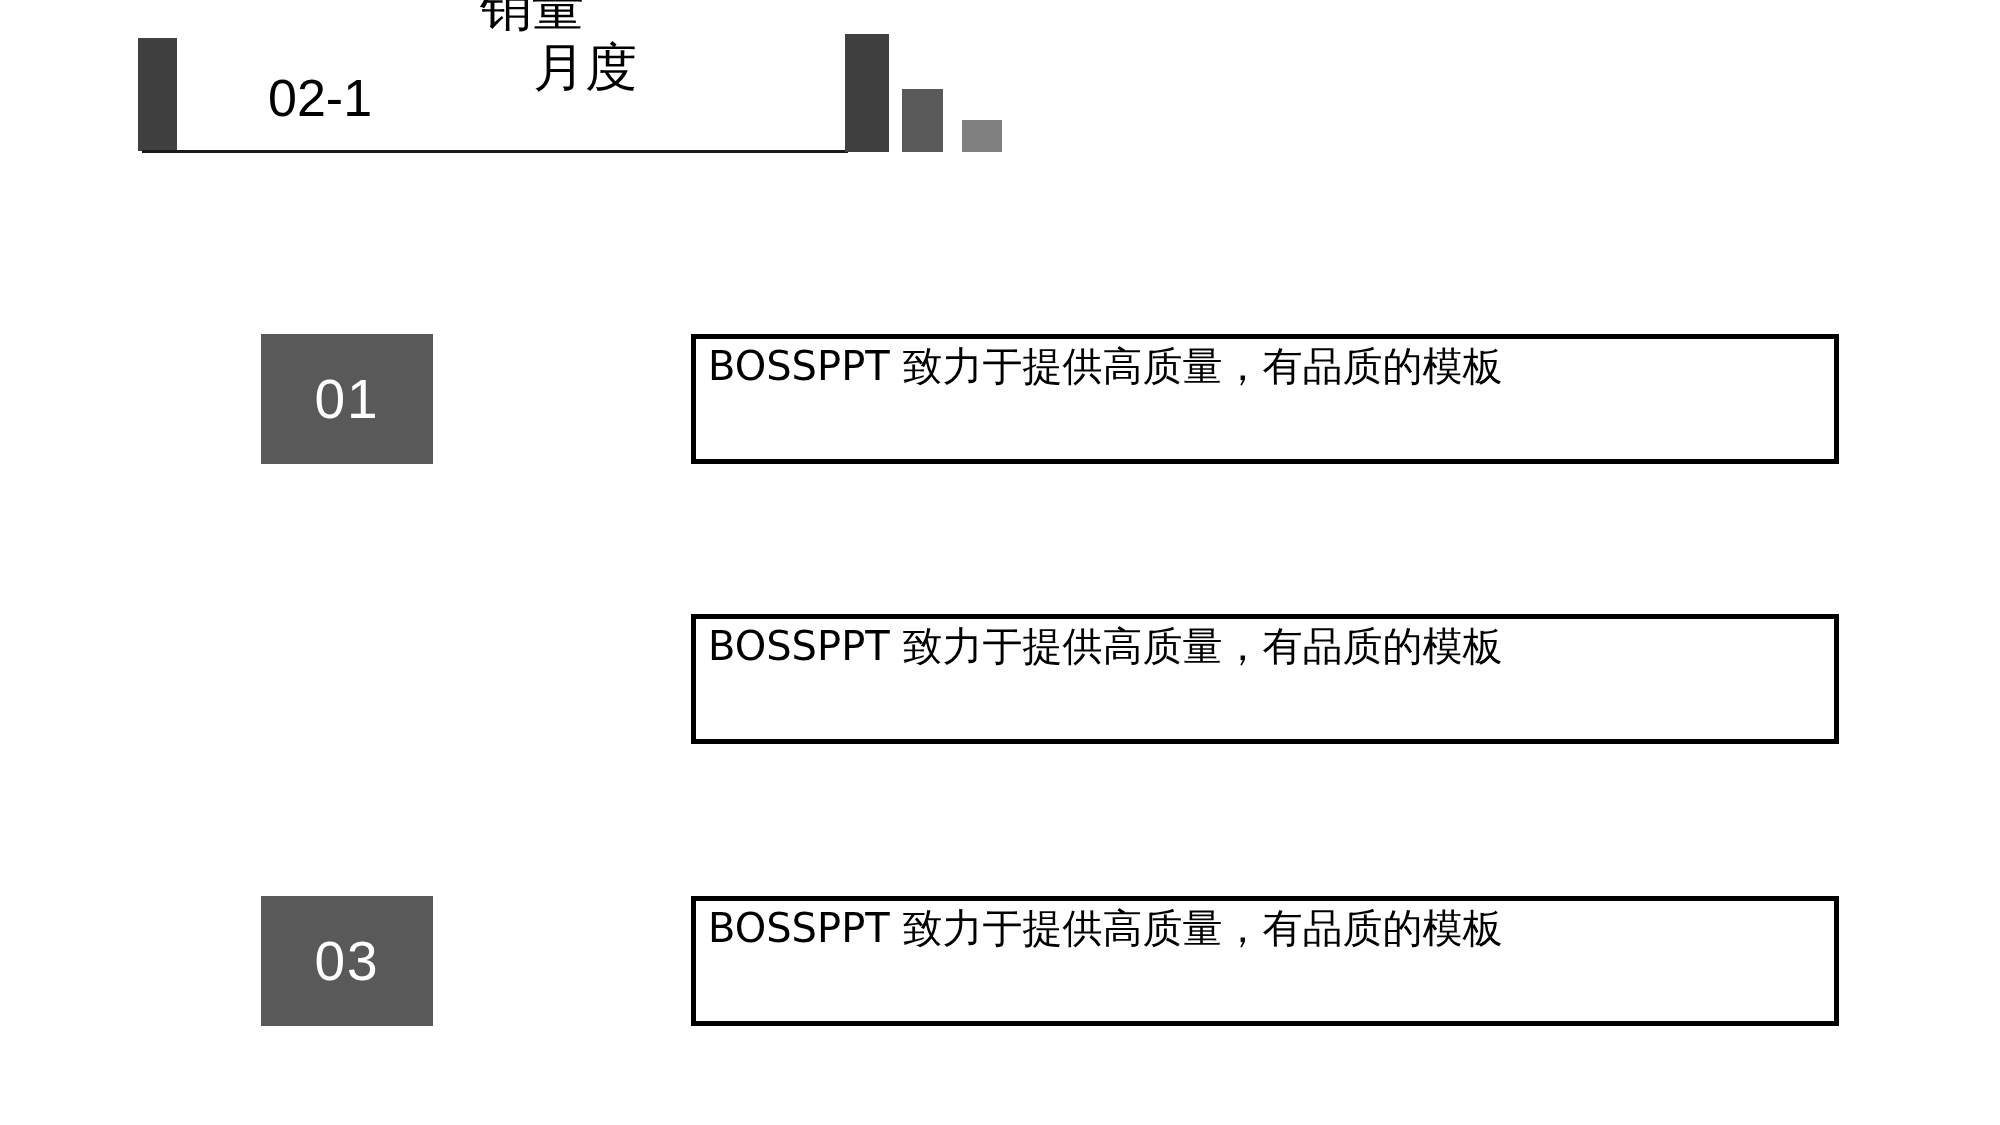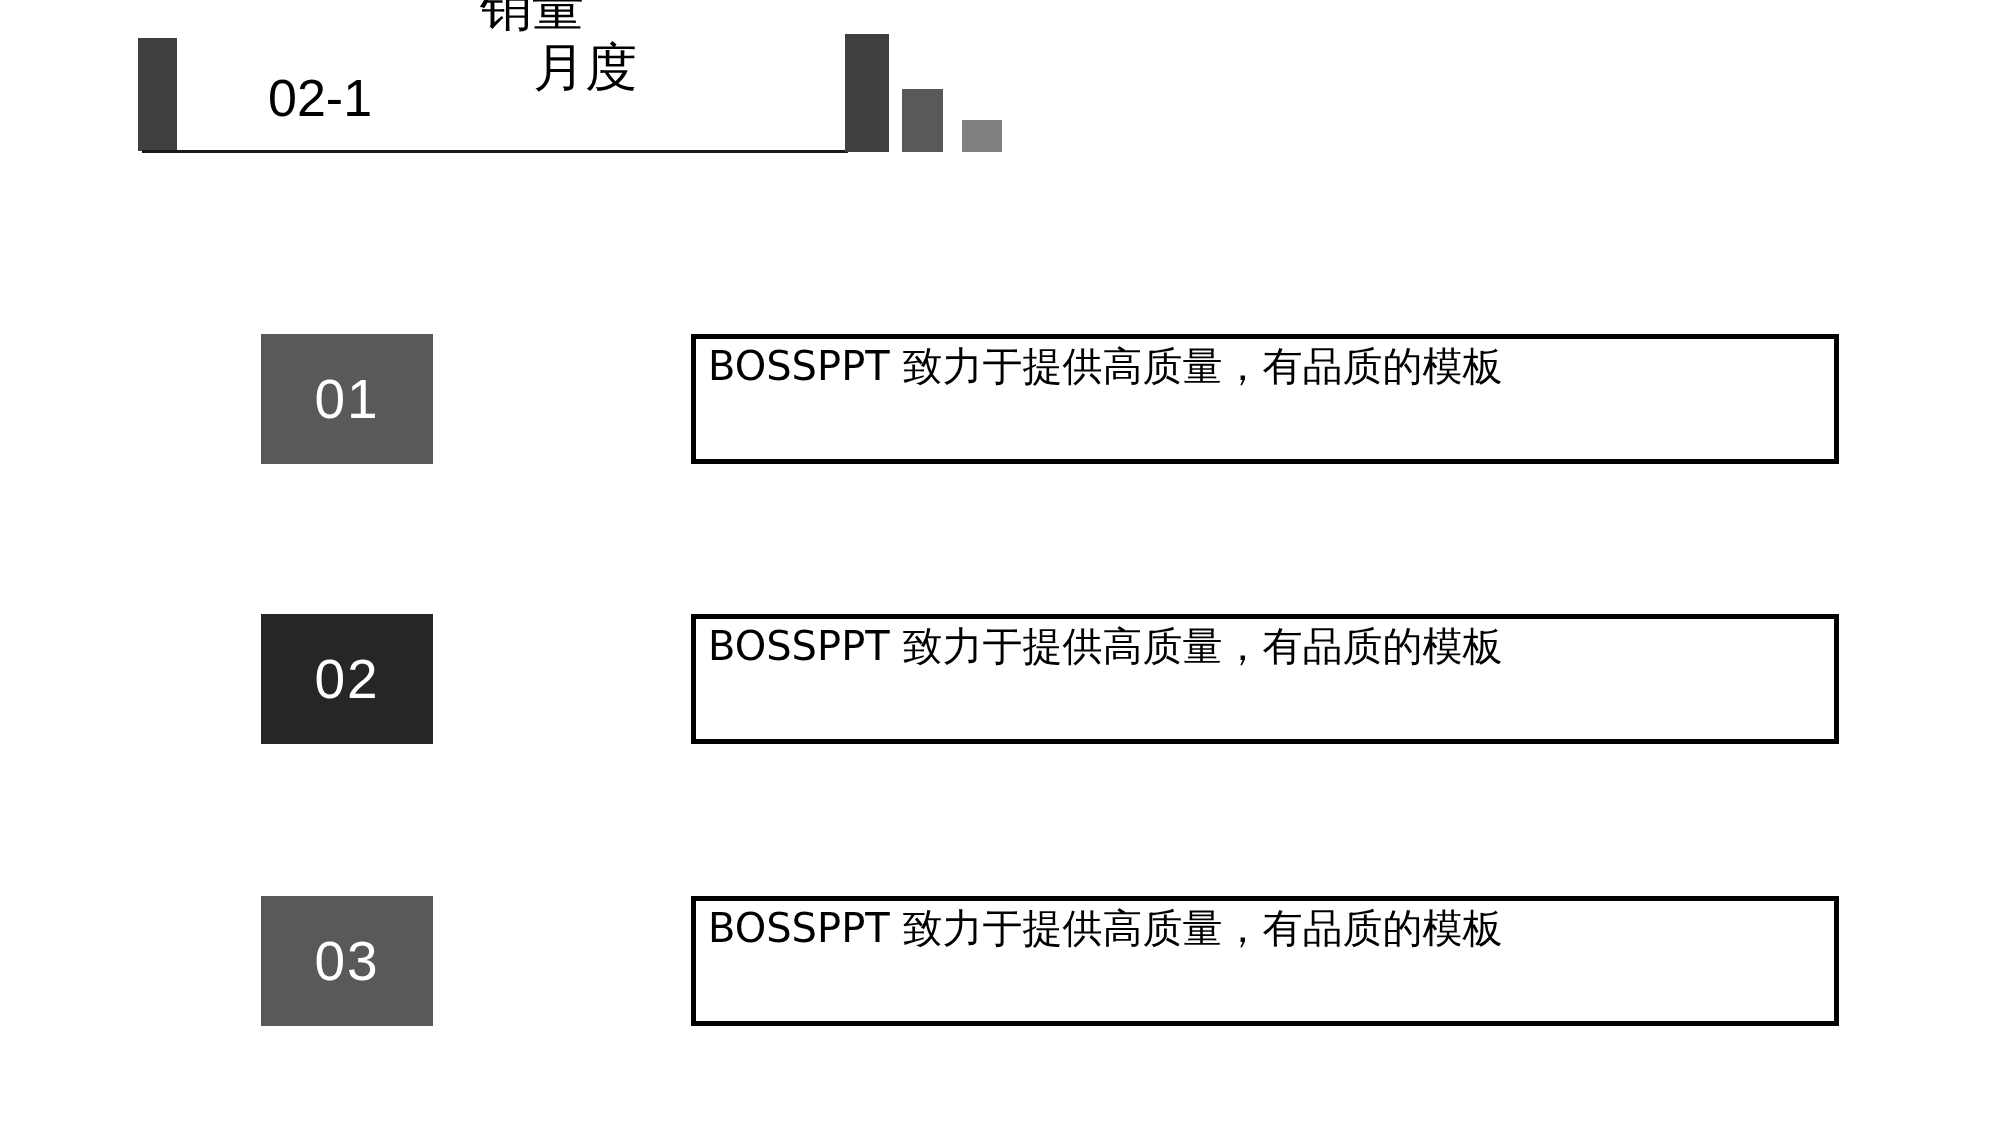--- a/index.html
+++ b/index.html
@@ -165,21 +165,20 @@
   </div>
 
   <div class="row row-1">
     <div class="num-badge" style="background:#595959;">01</div>
     <div class="text-box">
       <span class="box-text">BOSSPPT 致力于提供高质量，有品质的模板</span>
     </div>
   </div>
 
   <div class="row row-2">
-    <div class="num-badge" style="background:#262626;">02</div>
     <div class="text-box">
       <span class="box-text">BOSSPPT 致力于提供高质量，有品质的模板</span>
     </div>
   </div>
 
   <div class="row row-3">
     <div class="num-badge" style="background:#595959;">03</div>
     <div class="text-box">
       <span class="box-text">BOSSPPT 致力于提供高质量，有品质的模板</span>
     </div>

